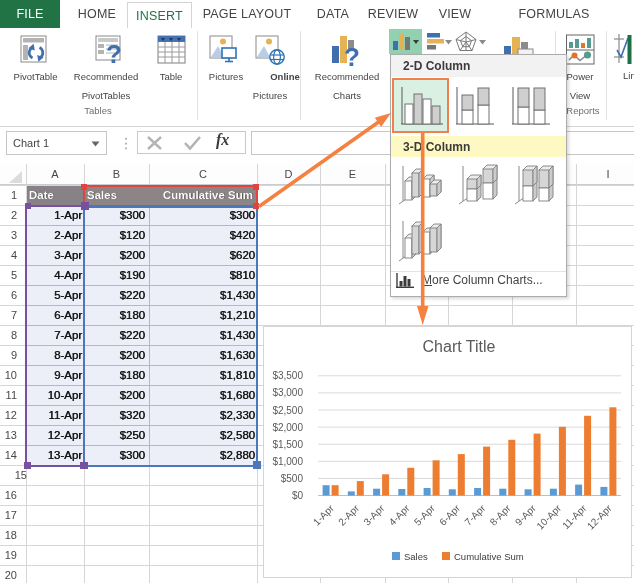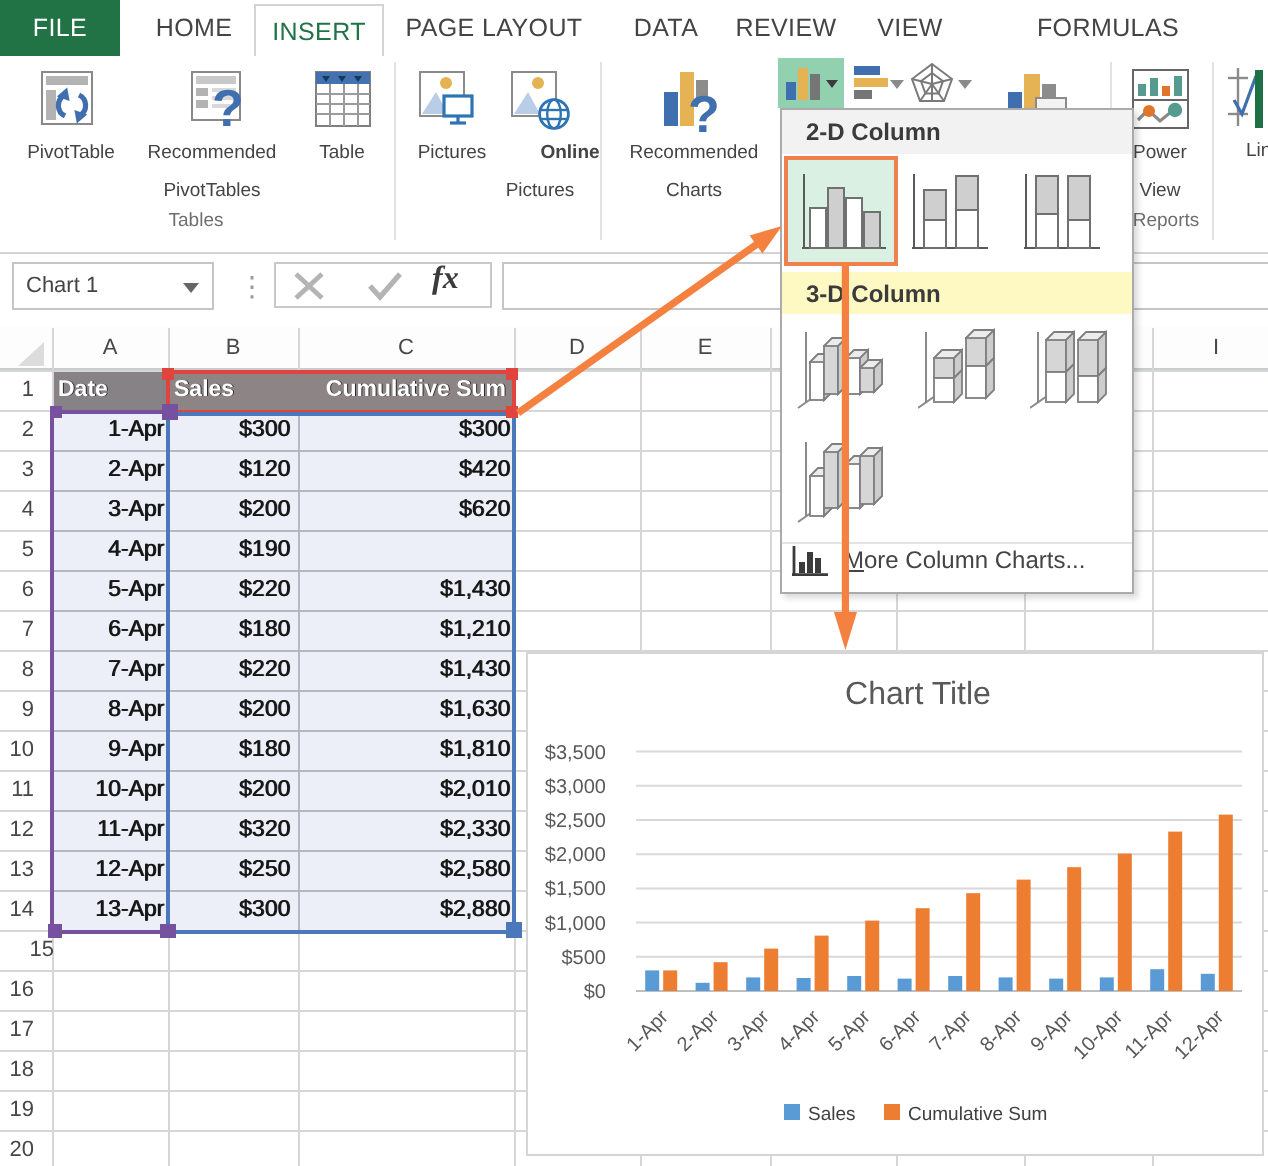--- a/index.html
+++ b/index.html
@@ -265,38 +265,39 @@
 <div class="cell" style="left:85px;top:205px;width:60px;">$300</div>
 <div class="cell" style="left:150px;top:205px;width:105px;">$300</div>
 <div class="cell" style="left:27px;top:225px;width:55px;">2-Apr</div>
 <div class="cell" style="left:85px;top:225px;width:60px;">$120</div>
 <div class="cell" style="left:150px;top:225px;width:105px;">$420</div>
 <div class="cell" style="left:27px;top:245px;width:55px;">3-Apr</div>
 <div class="cell" style="left:85px;top:245px;width:60px;">$200</div>
 <div class="cell" style="left:150px;top:245px;width:105px;">$620</div>
 <div class="cell" style="left:27px;top:265px;width:55px;">4-Apr</div>
 <div class="cell" style="left:85px;top:265px;width:60px;">$190</div>
+<div class="cell" style="left:150px;top:265px;width:105px;">$810</div>
 <div class="cell" style="left:27px;top:285px;width:55px;">5-Apr</div>
 <div class="cell" style="left:85px;top:285px;width:60px;">$220</div>
 <div class="cell" style="left:150px;top:285px;width:105px;">$1,430</div>
 <div class="cell" style="left:27px;top:305px;width:55px;">6-Apr</div>
 <div class="cell" style="left:85px;top:305px;width:60px;">$180</div>
 <div class="cell" style="left:150px;top:305px;width:105px;">$1,210</div>
 <div class="cell" style="left:27px;top:325px;width:55px;">7-Apr</div>
 <div class="cell" style="left:85px;top:325px;width:60px;">$220</div>
 <div class="cell" style="left:150px;top:325px;width:105px;">$1,430</div>
 <div class="cell" style="left:27px;top:345px;width:55px;">8-Apr</div>
 <div class="cell" style="left:85px;top:345px;width:60px;">$200</div>
 <div class="cell" style="left:150px;top:345px;width:105px;">$1,630</div>
 <div class="cell" style="left:27px;top:365px;width:55px;">9-Apr</div>
 <div class="cell" style="left:85px;top:365px;width:60px;">$180</div>
 <div class="cell" style="left:150px;top:365px;width:105px;">$1,810</div>
 <div class="cell" style="left:27px;top:385px;width:55px;">10-Apr</div>
 <div class="cell" style="left:85px;top:385px;width:60px;">$200</div>
-<div class="cell" style="left:150px;top:385px;width:105px;">$2,010</div>
+<div class="cell" style="left:150px;top:385px;width:105px;">$1,680</div>
 <div class="cell" style="left:27px;top:405px;width:55px;">11-Apr</div>
 <div class="cell" style="left:85px;top:405px;width:60px;">$320</div>
 <div class="cell" style="left:150px;top:405px;width:105px;">$2,330</div>
 <div class="cell" style="left:27px;top:425px;width:55px;">12-Apr</div>
 <div class="cell" style="left:85px;top:425px;width:60px;">$250</div>
 <div class="cell" style="left:150px;top:425px;width:105px;">$2,580</div>
 <div class="cell" style="left:27px;top:445px;width:55px;">13-Apr</div>
 <div class="cell" style="left:85px;top:445px;width:60px;">$300</div>
 <div class="cell" style="left:150px;top:445px;width:105px;">$2,880</div>
 <div class="hgl" style="left:27px;top:225px;width:230px;background:#b6b8c1;"></div>

